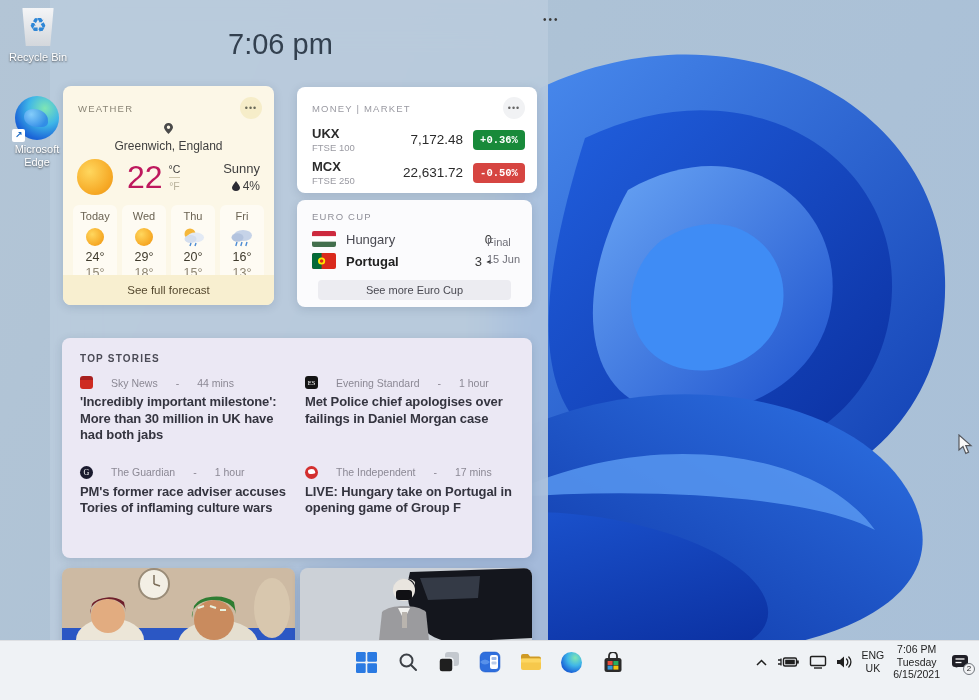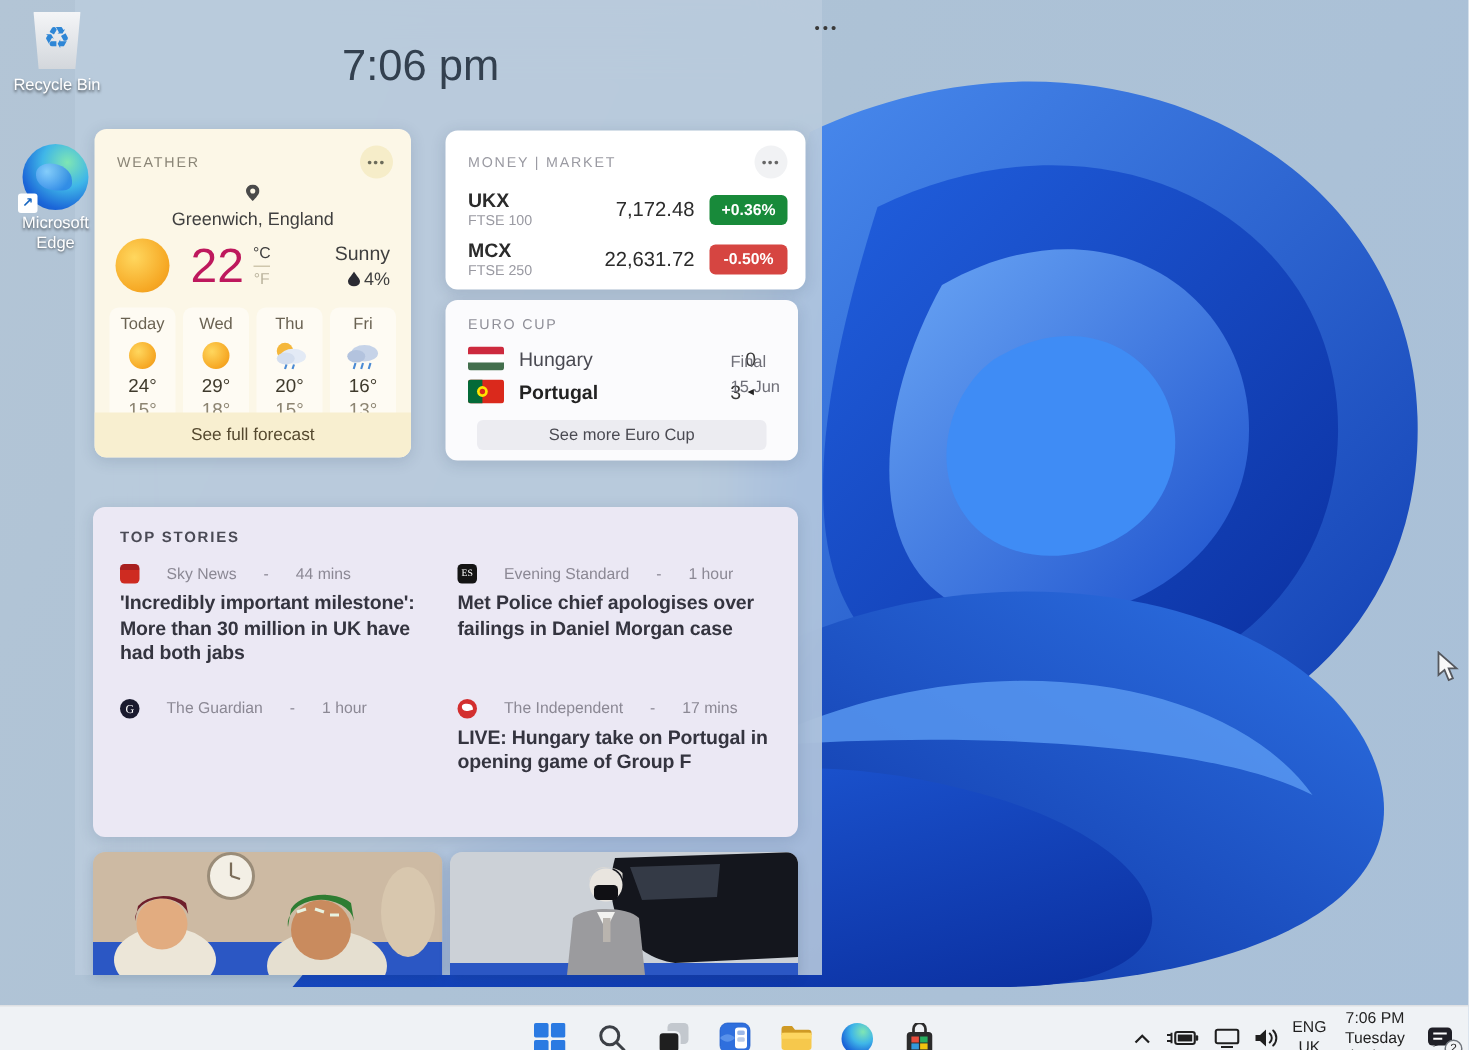--- a/index.html
+++ b/index.html
@@ -50,27 +50,27 @@
   
   .market { left:297px; top:87px; width:240px; height:106px; background:#ffffff; }
   .m-head { display:flex; justify-content:space-between; align-items:center; padding:10px 12px 4px 15px; }
   .m-title { font-size:9.5px; letter-spacing:1.2px; color:#9a9aa2;text-align:center; }
   .m-row { display:flex; align-items:center; padding:3px 12px 3px 15px; cursor:pointer; }
   .m-sym { width:62px; }
   .m-sym .s { font-size:13px; font-weight:bold; color:#2b2b2b; }
   .m-sym .n { font-size:9.5px; color:#9a9aa2; margin-top:1px; }
   .m-val { margin-left:auto; font-size:13.5px; color:#2b2b2b; }
   .badge { margin-left:10px; min-width:52px; text-align:center; border-radius:4px; color:#fff;
-    font-size:10.5px; font-weight:bold; padding:4px 6px; }
+    font-size:10.5px; font-weight:bold; padding:4px 6px;font-family:Liberation Mono, monospace; }
   .badge.up { background:#188a3a; } .badge.down { background:#d64541; }
 
   
   .eurocup { left:297px; top:200px; width:235px; height:107px; background:#fbfbfd; }
   .e-title { font-size:9.5px; letter-spacing:1.2px; color:#8f8f98; padding:11px 15px 6px 15px; }
-  .e-rows { position:relative; padding-right:28px; }
+  .e-rows { position:relative; padding-right:40px; }
   .e-row { display:flex; align-items:center; padding:3px 0 3px 15px; cursor:pointer; }
   .e-flag { width:24px; height:16px; display:block; border-radius:2px; overflow:hidden; }
   .e-name { font-size:13px; color:#4a4a52; margin-left:10px; }
   .e-row.winner .e-name { font-weight:bold; color:#222; }
   .e-score { margin-left:auto; font-size:13px; color:#3a3a3a; }
   .e-marker { font-size:7px; color:#222; margin-left:3px; }
   .e-status { position:absolute; right:12px; top:50%; transform:translateY(-50%);
     font-size:11px; color:#6f6f78; line-height:1.5; text-align:left; }
   .e-foot { margin:8px auto 0 auto; width:82%; background:#ececf1; border-radius:4px;
     text-align:center; font-size:11px; color:#4a4a52; padding:4px 0; cursor:pointer; }
@@ -107,21 +107,21 @@
     border-radius:2px; }
   .bin-glyph { position:absolute; left:0; right:0; top:7px; font-size:20px; color:#2e86d6; }
   .edge-ball { width:44px; height:44px; margin:0 auto; border-radius:50%; position:relative;
     background:radial-gradient(circle at 68% 28%,#7fe6b4 0%,#3fb6e8 38%,#1b66d8 72%,#0d4bb5 100%); }
   .edge-ball::after { content:""; position:absolute; left:9px; top:13px; width:24px; height:18px;
     background:radial-gradient(circle at 30% 30%,#8fd0ff,#2f86e6 75%); border-radius:60% 100% 40% 90%; opacity:0.85; }
   .shortcut-badge { position:absolute; left:-3px; bottom:-2px; width:13px; height:13px; background:#fff;
     border-radius:2px; font-size:9px; font-weight:bold; color:#1565c0; line-height:13px; }
 
   
-  .taskbar { position:absolute; left:0; bottom:0; width:979px; height:30px; background:#eff2f5;
+  .taskbar { position:absolute; left:0; bottom:0; width:979px; height:60px; background:#eff2f5;
     border-top:1px solid rgba(0,0,0,0.07); z-index:10; }
   .tb-center { position:absolute; left:50%; top:0; transform:translateX(-50%); height:42px;
     display:flex; align-items:center; gap:17px; }
   .tb-ic { width:24px; height:24px; display:flex; align-items:center; justify-content:center;
     border-radius:4px; cursor:pointer; }
   .edge-sm { width:21px; height:21px; border-radius:50%;
     background:radial-gradient(circle at 68% 28%,#7fe6b4 0%,#3fb6e8 38%,#1b66d8 72%,#0d4bb5 100%); }
   .tray { position:absolute; right:8px; top:0; height:42px; display:flex; align-items:center; gap:9px; }
   .tray-item { cursor:pointer; display:flex; align-items:center; justify-content:center; }
   .lang { font-size:10.5px; color:#1f1f1f; text-align:center; line-height:1.2; }
@@ -321,20 +321,21 @@
       </div>
       <div class="st-head">Met Police chief apologises over failings in Daniel Morgan case</div>
     </div>
     <div class="story">
       <div class="st-meta">
         <span class="st-ic ic-guardian">G</span>
         <span>The Guardian</span>
         <span>-</span>
         <span>1 hour</span>
       </div>
+      <div class="st-head">PM's former race adviser accuses Tories of inflaming culture wars</div>
     </div>
     <div class="story">
       <div class="st-meta">
         <span class="st-ic ic-indep"></span>
         <span>The Independent</span>
         <span>-</span>
         <span>17 mins</span>
       </div>
       <div class="st-head">LIVE: Hungary take on Portugal in opening game of Group F</div>
     </div>

